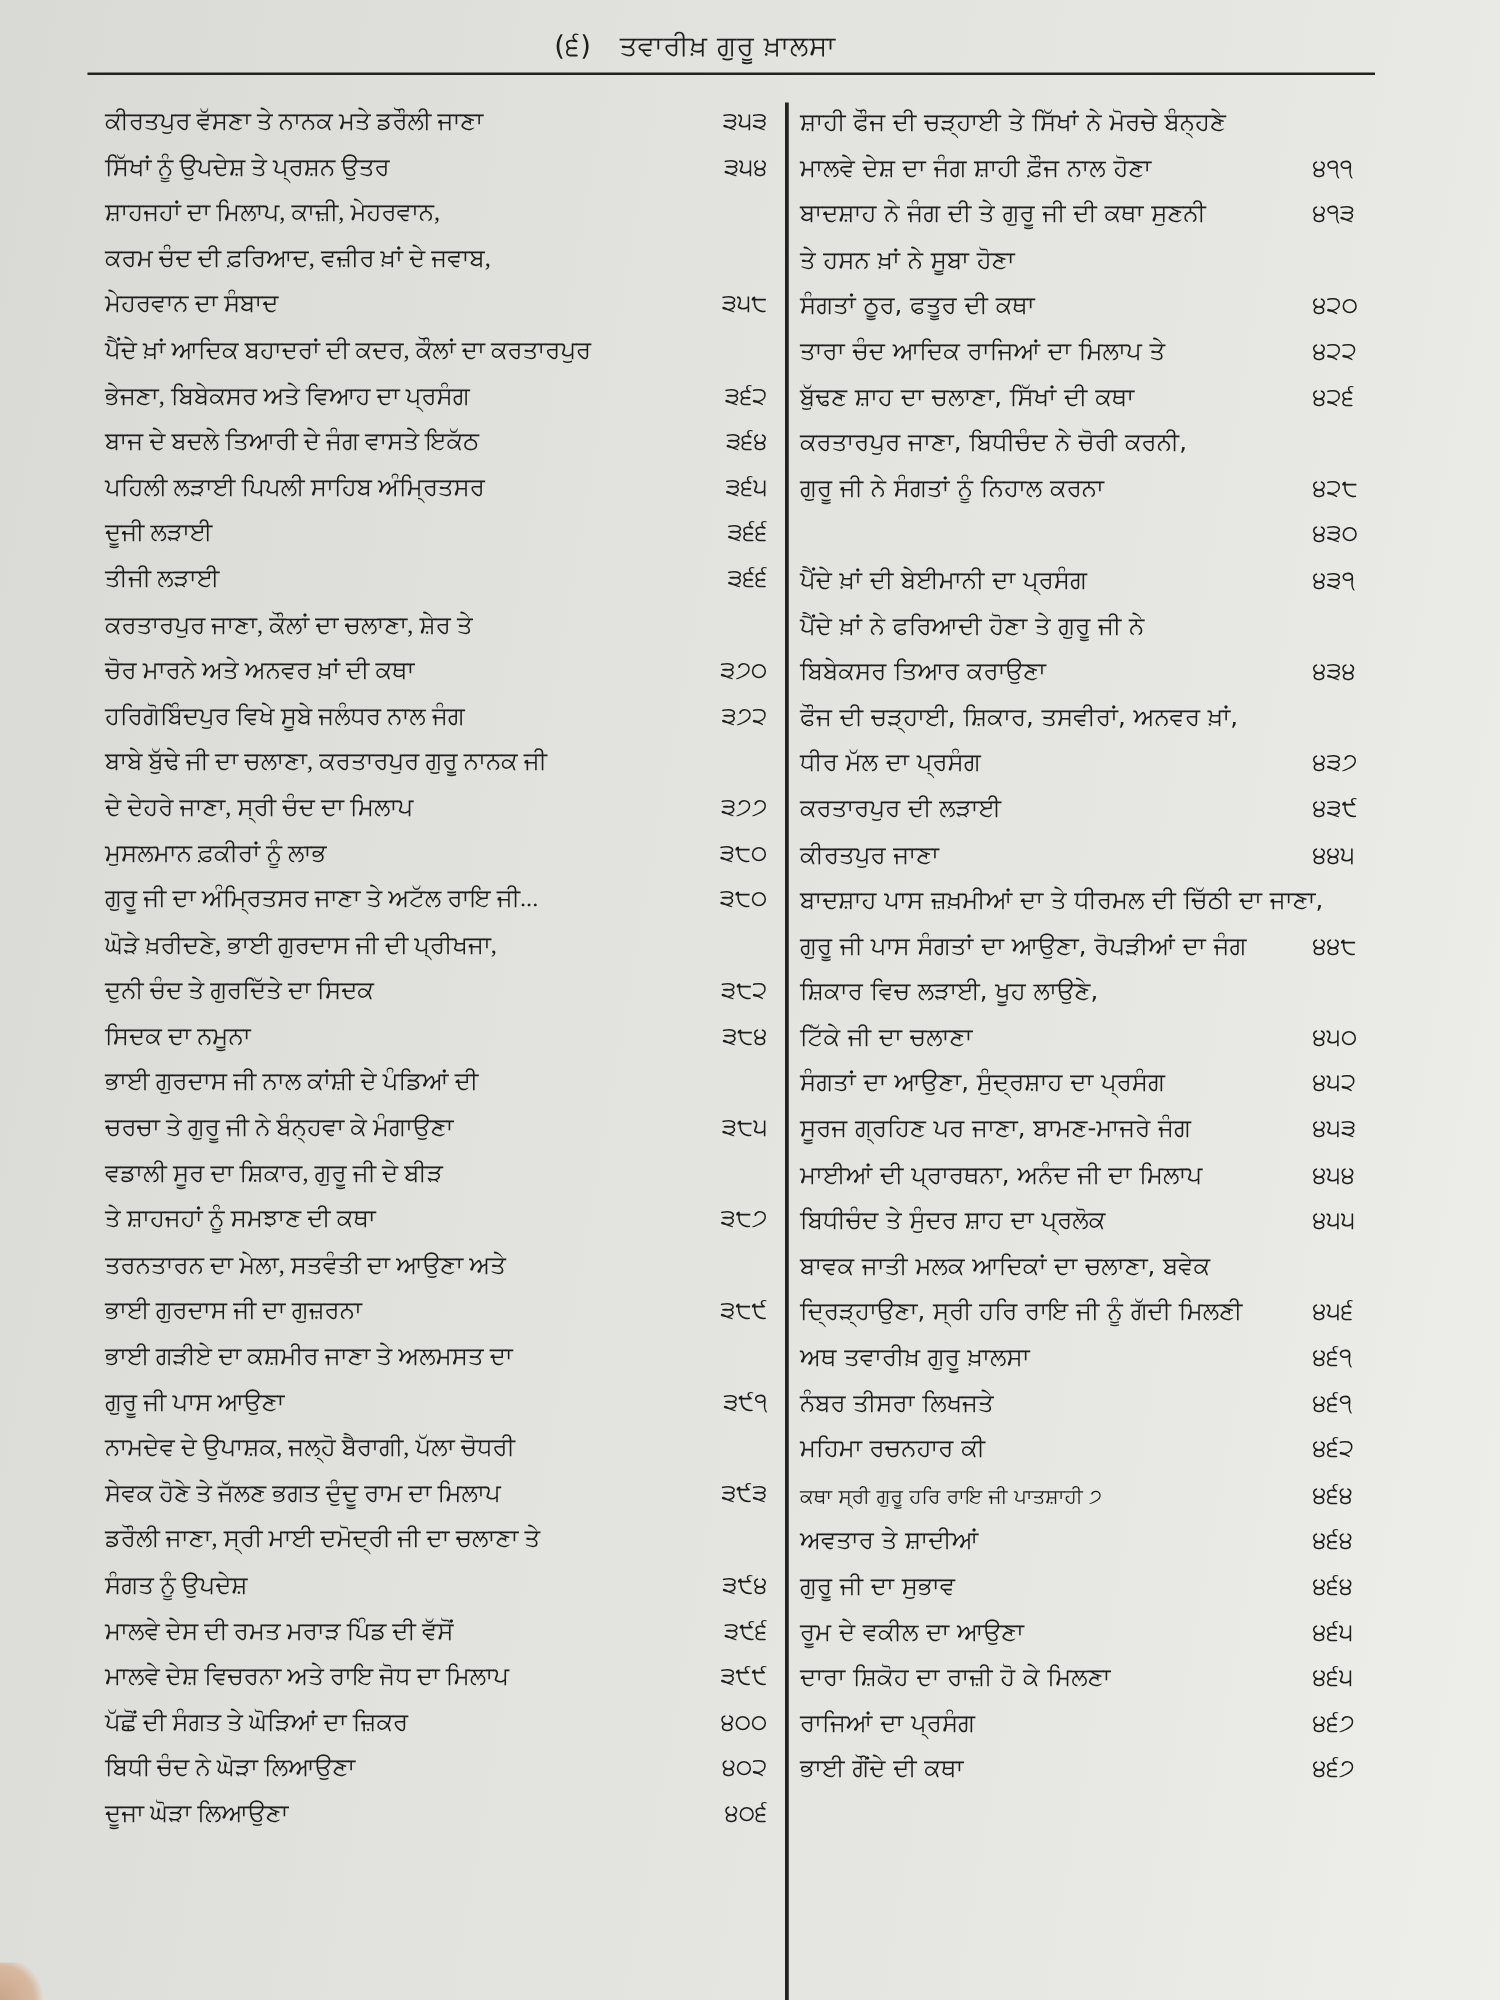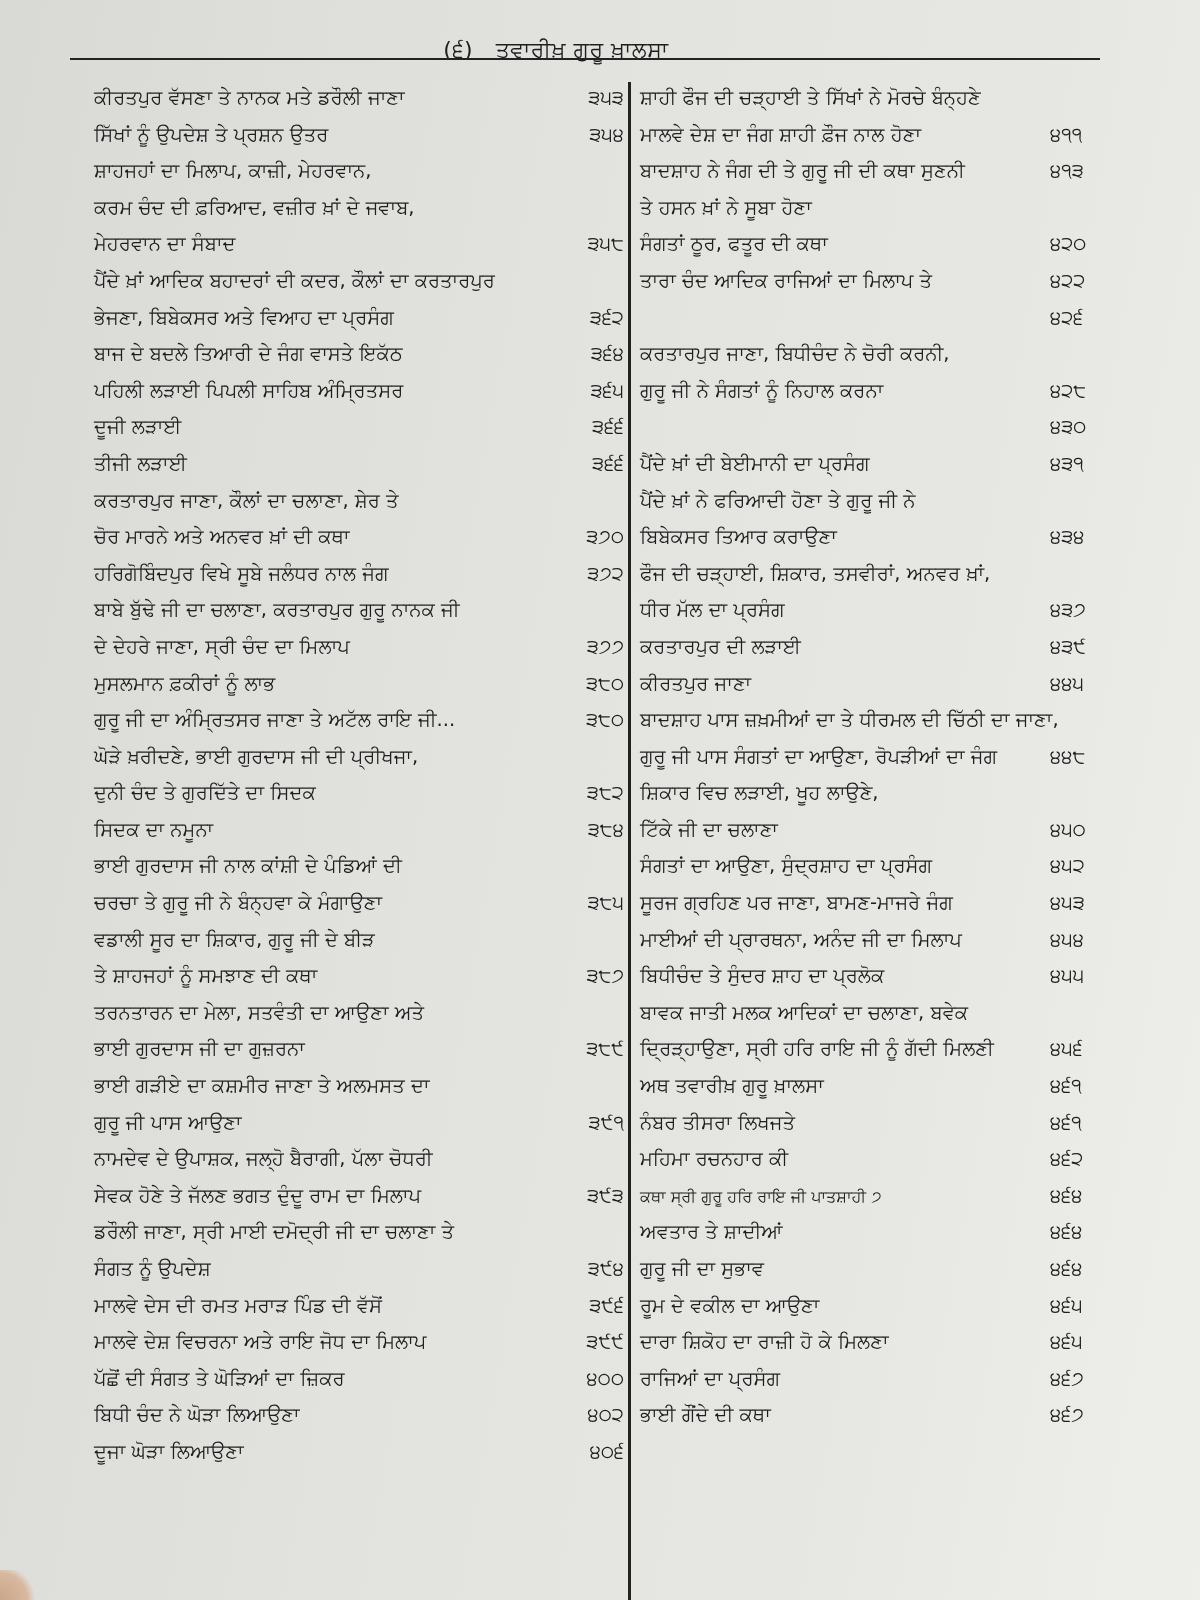--- a/index.html
+++ b/index.html
@@ -4,35 +4,35 @@
 <style>
   html, body { margin: 0; padding: 0; }
   body {
     width: 1200px; height: 1600px; overflow: hidden;
     background: linear-gradient(100deg, #d9d9d6 0%, #e2e2df 40%, #e6e6e3 70%, #eeeeeb 100%);
     font-family: "DejaVu Sans", "Liberation Sans", sans-serif;
     color: #1e1e1e;
     position: relative;
   }
   .page-header {
-    position: absolute; top: 37px; left: 0; width: 1112px;
+    position: absolute; top: 25px; left: 0; width: 1112px;
     text-align: center; font-size: 22px; letter-spacing: 0.5px;
   }
   .header-rule {
     position: absolute; top: 58px; left: 70px; width: 1030px; height: 2px;
     background: #222;
   }
   .col-divider {
     position: absolute; top: 82px; left: 628px; width: 3px; height: 1518px;
     background: #222;
   }
   .col {
     position: absolute; top: 80px;
   }
-  .col-left { left: 94px; width: 530px; }
+  .col-left { left: 84px; width: 530px; font-family: Liberation Serif, serif; }
   .col-right { left: 640px; width: 540px; }
   .row {
     position: relative; height: 36.6px; line-height: 36.6px;
     font-size: 19.5px; white-space: nowrap;
   }
   .row .title { display: inline-block; }
   .row .pg {
     position: absolute; top: 0; font-size: 19.5px;
   }
   .col-left .row .pg { right: 0; margin-left: 28px; }
@@ -94,21 +94,21 @@
     <div class="row"><span class="title">ਬਿਧੀ ਚੰਦ ਨੇ ਘੋੜਾ ਲਿਆਉਣਾ</span><span class="pg">੪੦੨</span></div>
     <div class="row"><span class="title">ਦੂਜਾ ਘੋੜਾ ਲਿਆਉਣਾ</span><span class="pg">੪੦੬</span></div>
   </div>
 <div class="col col-right" id="col-right">
     <div class="row"><span class="title">ਸ਼ਾਹੀ ਫੌਜ ਦੀ ਚੜ੍ਹਾਈ ਤੇ ਸਿੱਖਾਂ ਨੇ ਮੋਰਚੇ ਬੰਨ੍ਹਣੇ</span><span class="pg"></span></div>
     <div class="row"><span class="title">ਮਾਲਵੇ ਦੇਸ਼ ਦਾ ਜੰਗ ਸ਼ਾਹੀ ਫ਼ੌਜ ਨਾਲ ਹੋਣਾ</span><span class="pg">੪੧੧</span></div>
     <div class="row"><span class="title">ਬਾਦਸ਼ਾਹ ਨੇ ਜੰਗ ਦੀ ਤੇ ਗੁਰੂ ਜੀ ਦੀ ਕਥਾ ਸੁਣਨੀ</span><span class="pg">੪੧੩</span></div>
     <div class="row"><span class="title">ਤੇ ਹਸਨ ਖ਼ਾਂ ਨੇ ਸੂਬਾ ਹੋਣਾ</span><span class="pg"></span></div>
     <div class="row"><span class="title">ਸੰਗਤਾਂ ਠੂਰ, ਫਤੂਰ ਦੀ ਕਥਾ</span><span class="pg">੪੨੦</span></div>
     <div class="row"><span class="title">ਤਾਰਾ ਚੰਦ ਆਦਿਕ ਰਾਜਿਆਂ ਦਾ ਮਿਲਾਪ ਤੇ</span><span class="pg">੪੨੨</span></div>
-    <div class="row"><span class="pg">੪੨੬</span></div>
+    <div class="row"><span class="title">ਬੁੱਢਣ ਸ਼ਾਹ ਦਾ ਚਲਾਣਾ, ਸਿੱਖਾਂ ਦੀ ਕਥਾ</span><span class="pg">੪੨੬</span></div>
     <div class="row"><span class="title">ਕਰਤਾਰਪੁਰ ਜਾਣਾ, ਬਿਧੀਚੰਦ ਨੇ ਚੋਰੀ ਕਰਨੀ,</span><span class="pg"></span></div>
     <div class="row"><span class="title">ਗੁਰੂ ਜੀ ਨੇ ਸੰਗਤਾਂ ਨੂੰ ਨਿਹਾਲ ਕਰਨਾ</span><span class="pg">੪੨੮</span></div>
     <div class="row"><span class="pg">੪੩੦</span></div>
     <div class="row"><span class="title">ਪੈਂਦੇ ਖ਼ਾਂ ਦੀ ਬੇਈਮਾਨੀ ਦਾ ਪ੍ਰਸੰਗ</span><span class="pg">੪੩੧</span></div>
     <div class="row"><span class="title">ਪੈਂਦੇ ਖ਼ਾਂ ਨੇ ਫਰਿਆਦੀ ਹੋਣਾ ਤੇ ਗੁਰੂ ਜੀ ਨੇ</span><span class="pg"></span></div>
     <div class="row"><span class="title">ਬਿਬੇਕਸਰ ਤਿਆਰ ਕਰਾਉਣਾ</span><span class="pg">੪੩੪</span></div>
     <div class="row"><span class="title">ਫੌਜ ਦੀ ਚੜ੍ਹਾਈ, ਸ਼ਿਕਾਰ, ਤਸਵੀਰਾਂ, ਅਨਵਰ ਖ਼ਾਂ,</span><span class="pg"></span></div>
     <div class="row"><span class="title">ਧੀਰ ਮੱਲ ਦਾ ਪ੍ਰਸੰਗ</span><span class="pg">੪੩੭</span></div>
     <div class="row"><span class="title">ਕਰਤਾਰਪੁਰ ਦੀ ਲੜਾਈ</span><span class="pg">੪੩੯</span></div>
     <div class="row"><span class="title">ਕੀਰਤਪੁਰ ਜਾਣਾ</span><span class="pg">੪੪੫</span></div>

